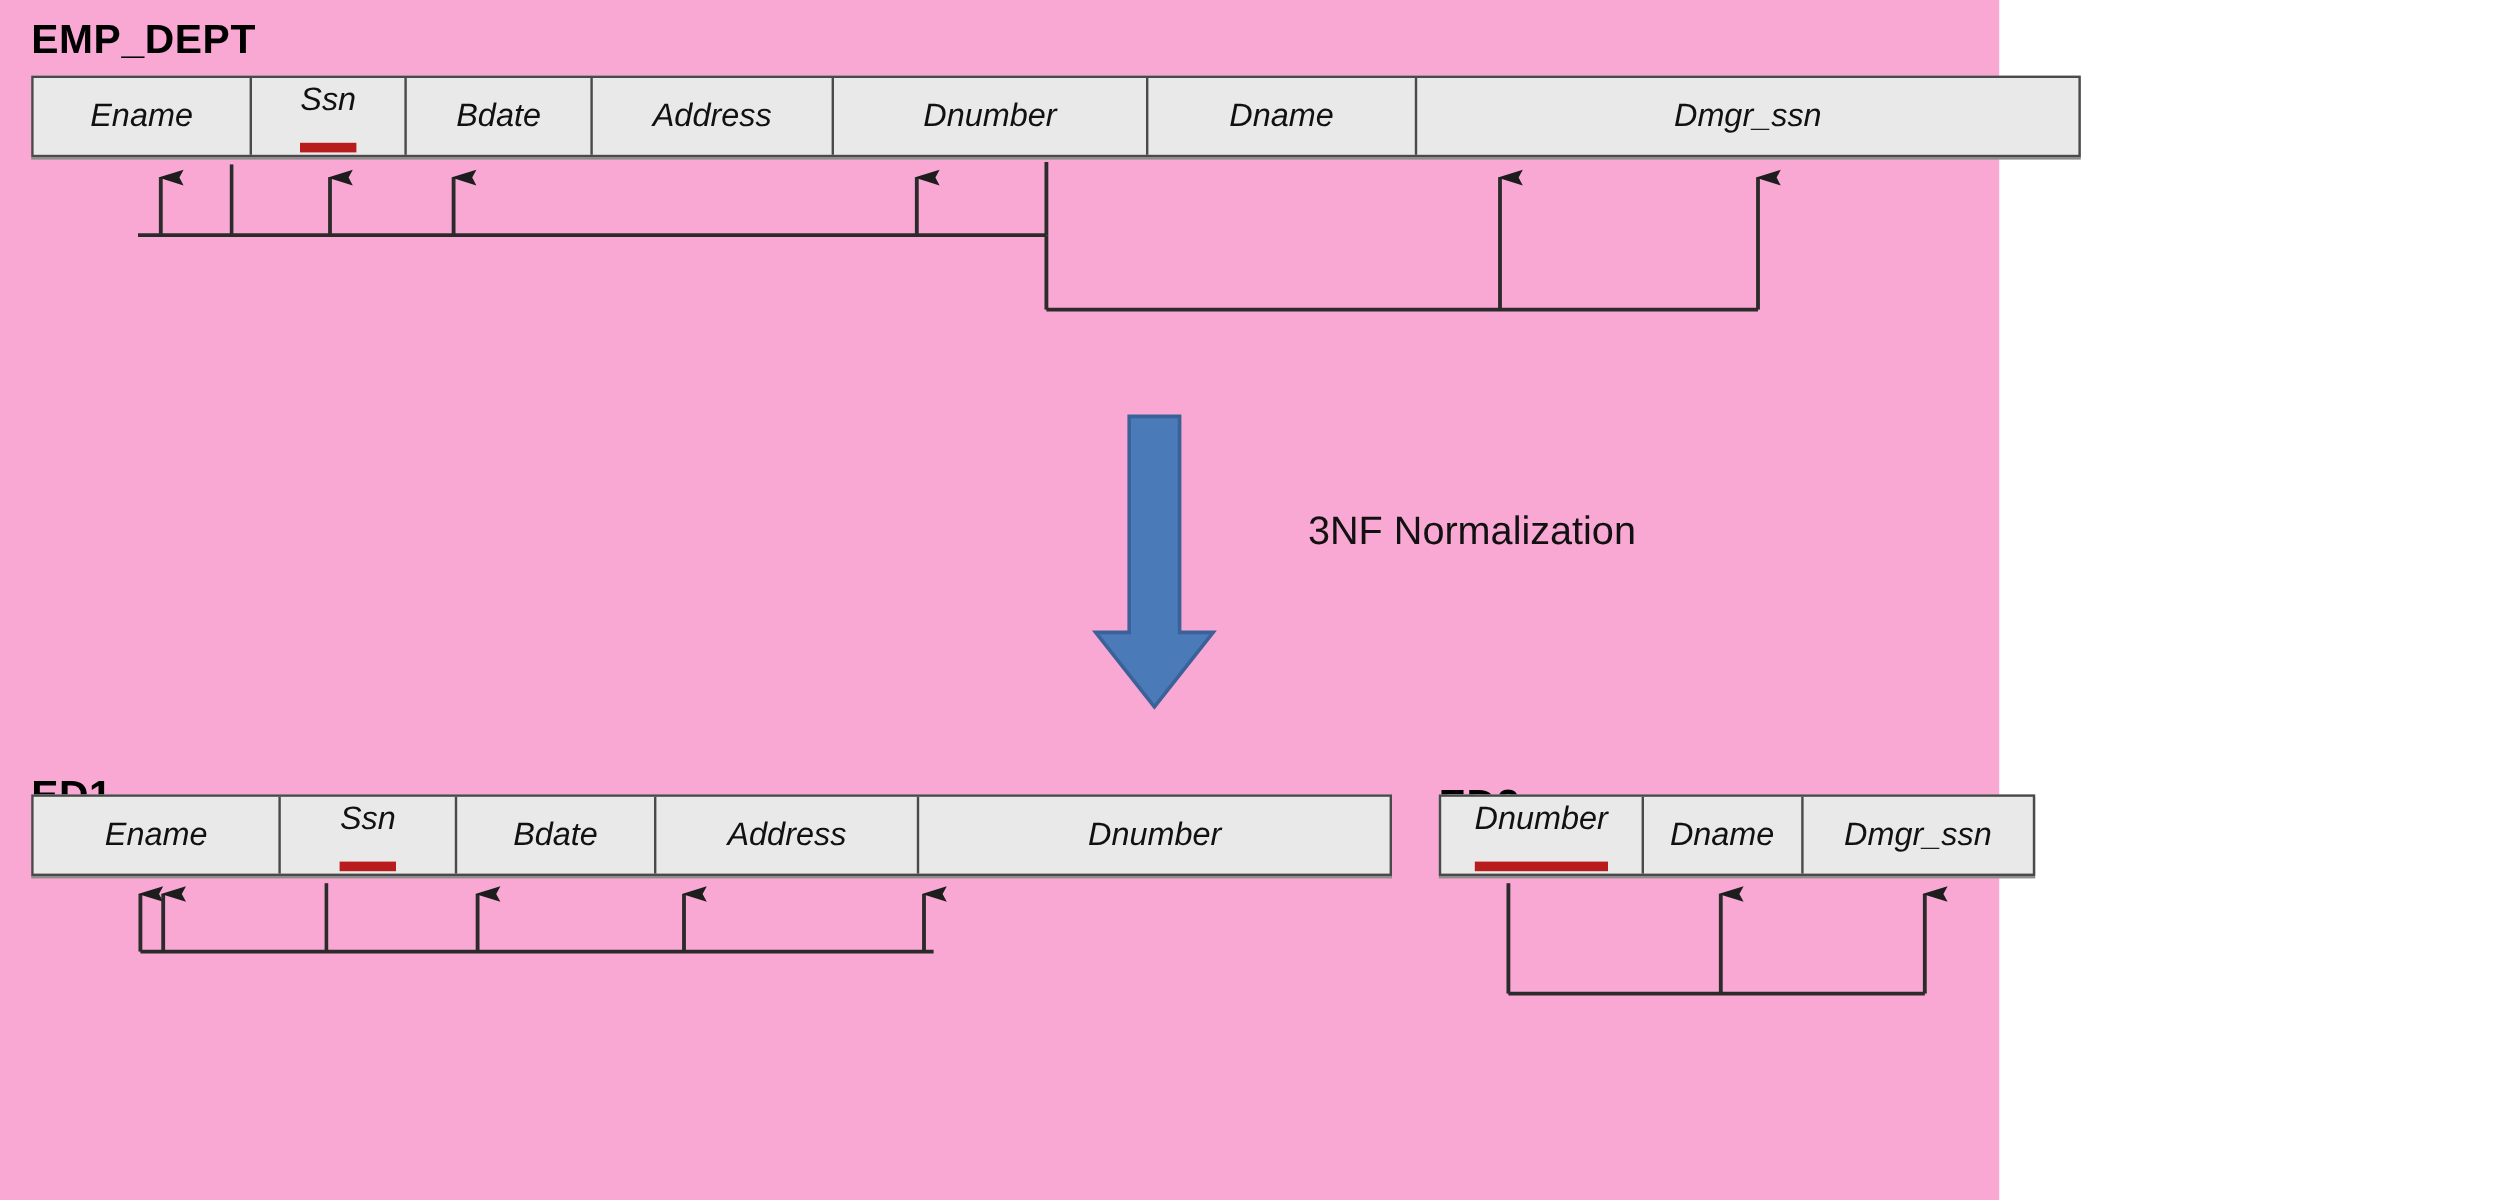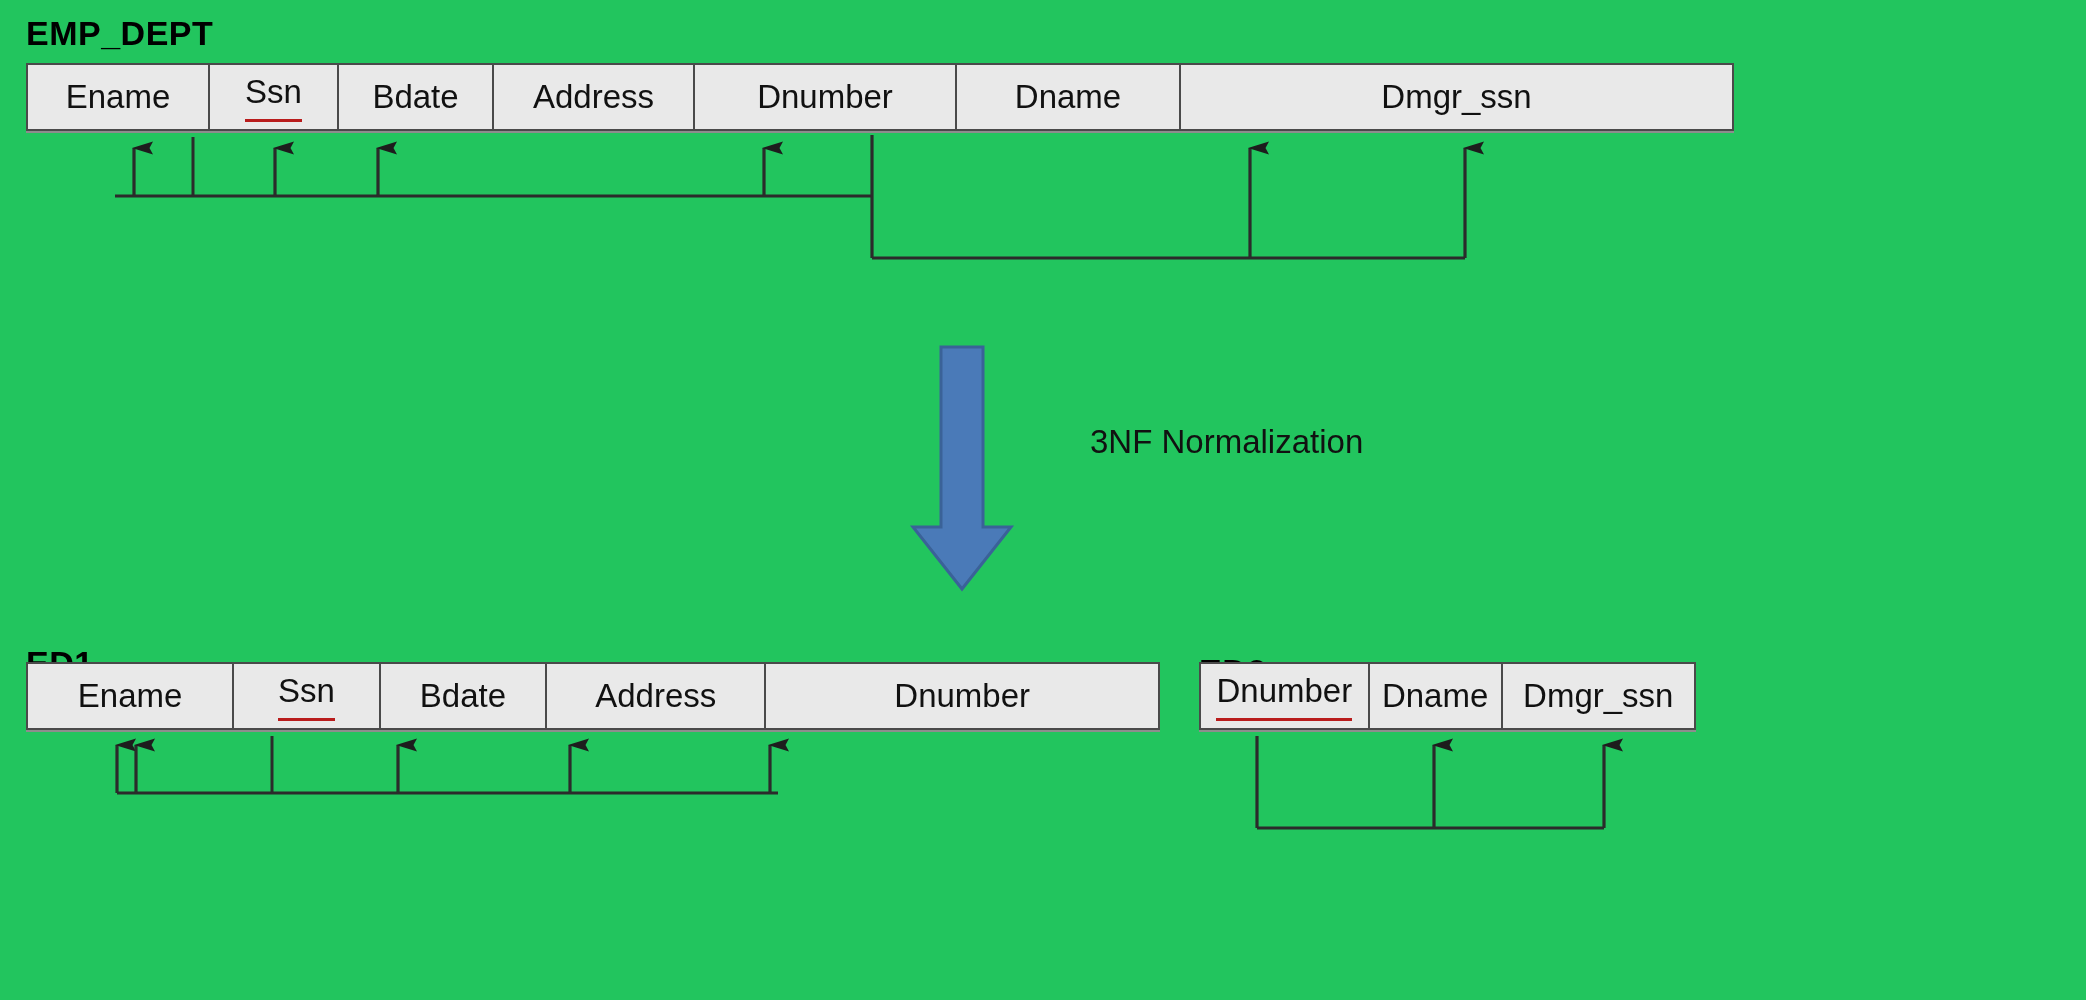--- a/index.html
+++ b/index.html
@@ -9,23 +9,23 @@
   }
   body {
     width: 2086px;
     height: 1000px;
     overflow: hidden;
     font-family: "Liberation Sans", sans-serif;
     color: #111111;
   }
   .canvas {
     position: relative;
-    width: 2086px;
+    width: 1666px;
     height: 1000px;
-    background: #22c55e;
+    background: #f9a8d4;
   }
 
   
   .rel-title {
     position: absolute;
     font-family: "Liberation Sans", sans-serif;
     font-weight: bold;
     font-size: 34px;
     letter-spacing: 0.5px;
     color: #000000;
@@ -41,35 +41,36 @@
     background: #e9e9e9;
     box-shadow: 0 2px 0 0 #8d8d8d;
   }
   .schema .cell {
     box-sizing: border-box;
     display: flex;
     align-items: center;
     justify-content: center;
     border-right: 2px solid #4a4a4a;
     font-family: "Liberation Sans", sans-serif;
-    font-size: 33px;
+    font-size: 27px;
     color: #111111;
     white-space: nowrap;
     height: 100%;
+    font-style: italic;
   }
   .schema .cell:last-child {
     border-right: none;
   }
   .schema .cell .attr {
     display: inline-block;
     padding-bottom: 1px;
   }
   .schema .cell.pk .attr {
-    border-bottom: 3px solid #b91c1c;
-    padding-bottom: 8px;
+    border-bottom: 8px solid #b91c1c;
+    padding-bottom: 20px;
   }
 
   
   .fd-layer {
     position: absolute;
     left: 0;
     top: 0;
     width: 2086px;
     height: 1000px;
     pointer-events: none;

